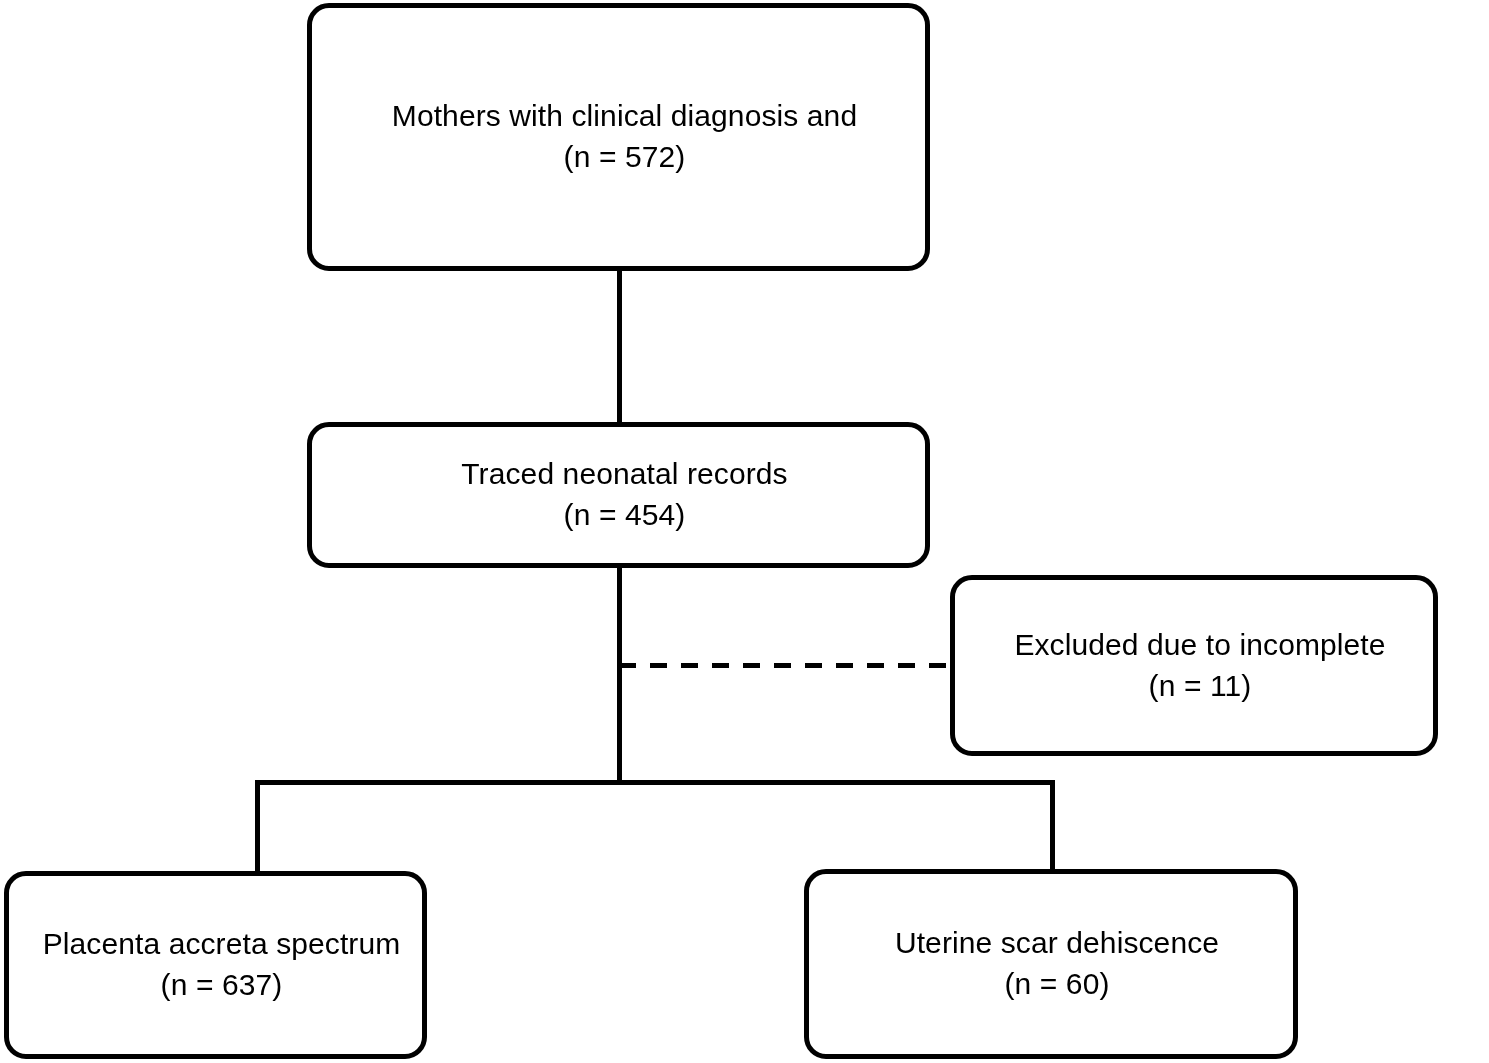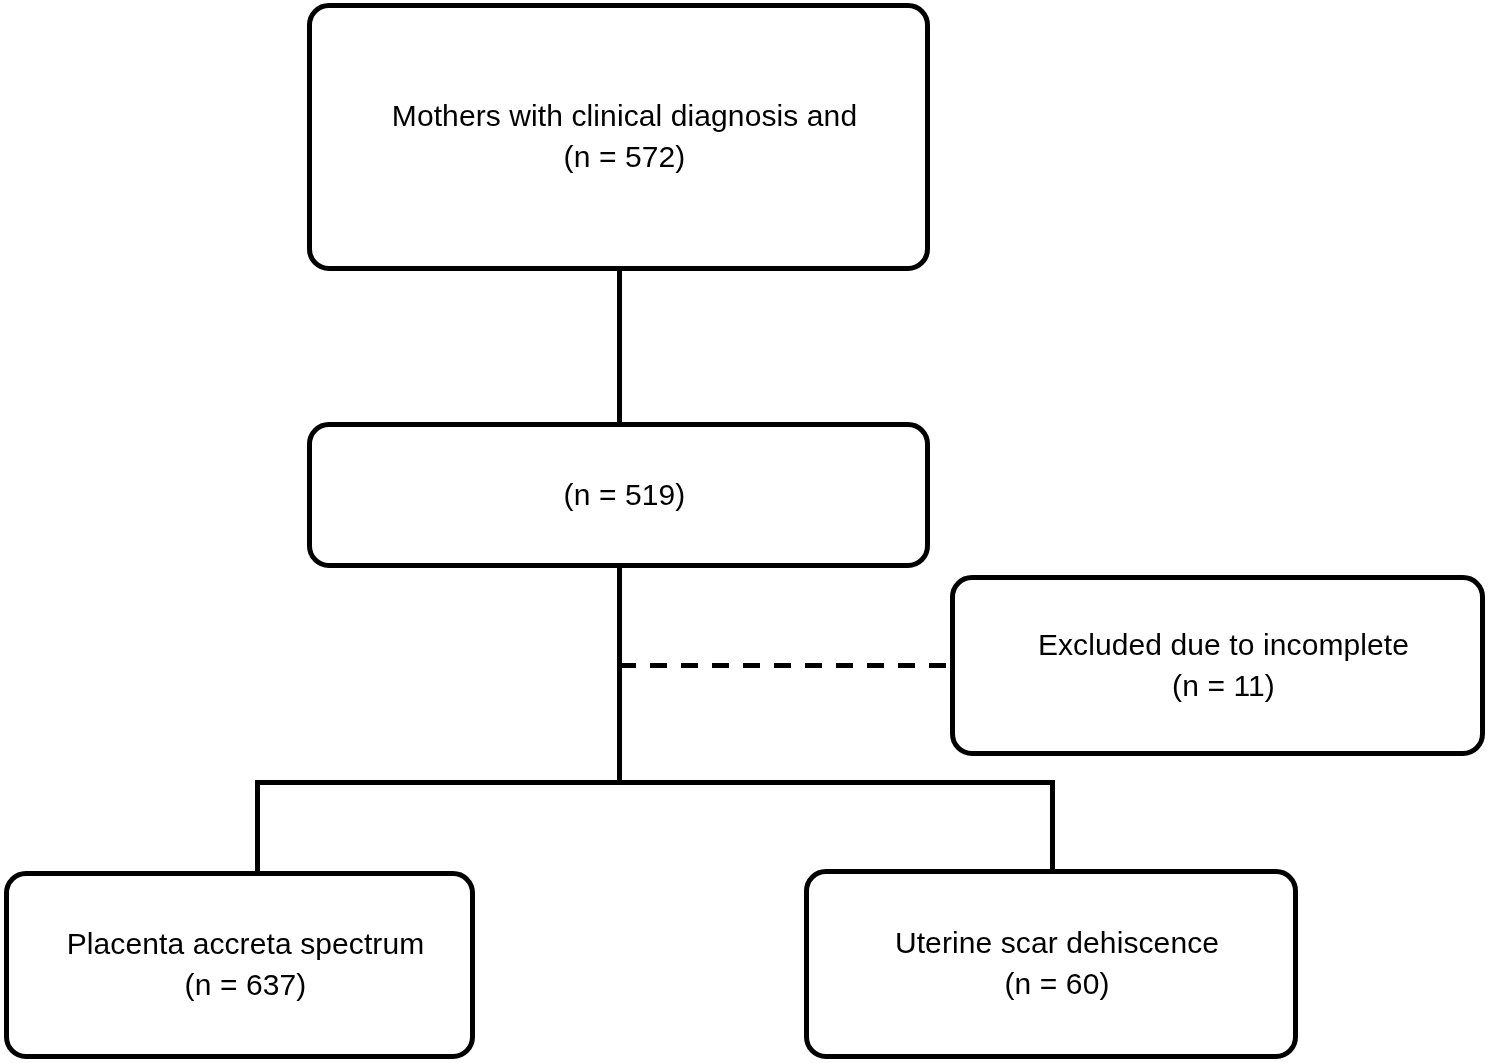--- a/index.html
+++ b/index.html
@@ -36,22 +36,22 @@
   .node .line {
     display: block;
     font-size: 30px;
     line-height: 1.36;
     letter-spacing: 0.1px;
     white-space: nowrap;
     color: #000000;
   }
   #node-source      { left: 307px; top: 3px;    width: 623px; height: 268px; }
   #node-traced      { left: 307px; top: 422px;  width: 623px; height: 146px; }
-  #node-excluded    { left: 950px; top: 575px;  width: 535px; height: 181px; }
-  #node-pas         { left: 4px;   top: 871px;  width: 471px; height: 188px; }
+  #node-excluded    { left: 950px; top: 575px;  width: 488px; height: 181px; }
+  #node-pas         { left: 4px;   top: 871px;  width: 423px; height: 188px; }
   #node-dehiscence  { left: 804px; top: 869px;  width: 494px; height: 190px; }
 
   
   .conn {
     position: absolute;
     background: #000000;
     z-index: 1;
   }
   .conn.v { width: 5px; }
   .conn.h { height: 5px; }
@@ -96,21 +96,22 @@
   <div class="conn v" id="conn-split-left-drop"></div>
 
   <div class="conn v" id="conn-split-right-drop"></div>
 
   <div class="node" id="node-source">
     <span class="line">Mothers with clinical diagnosis and</span>
     <span class="line">(n = 572)</span>
   </div>
 
   <div class="node" id="node-traced">
-    <span class="line">(n = 519)</span>
+    <span class="line">Traced neonatal records</span>
+    <span class="line">(n = 454)</span>
   </div>
 
   <div class="node" id="node-excluded">
     <span class="line">Excluded due to incomplete</span>
     <span class="line">(n = 11)</span>
   </div>
 
   <div class="node" id="node-pas">
     <span class="line">Placenta accreta spectrum</span>
     <span class="line">(n = 637)</span>

